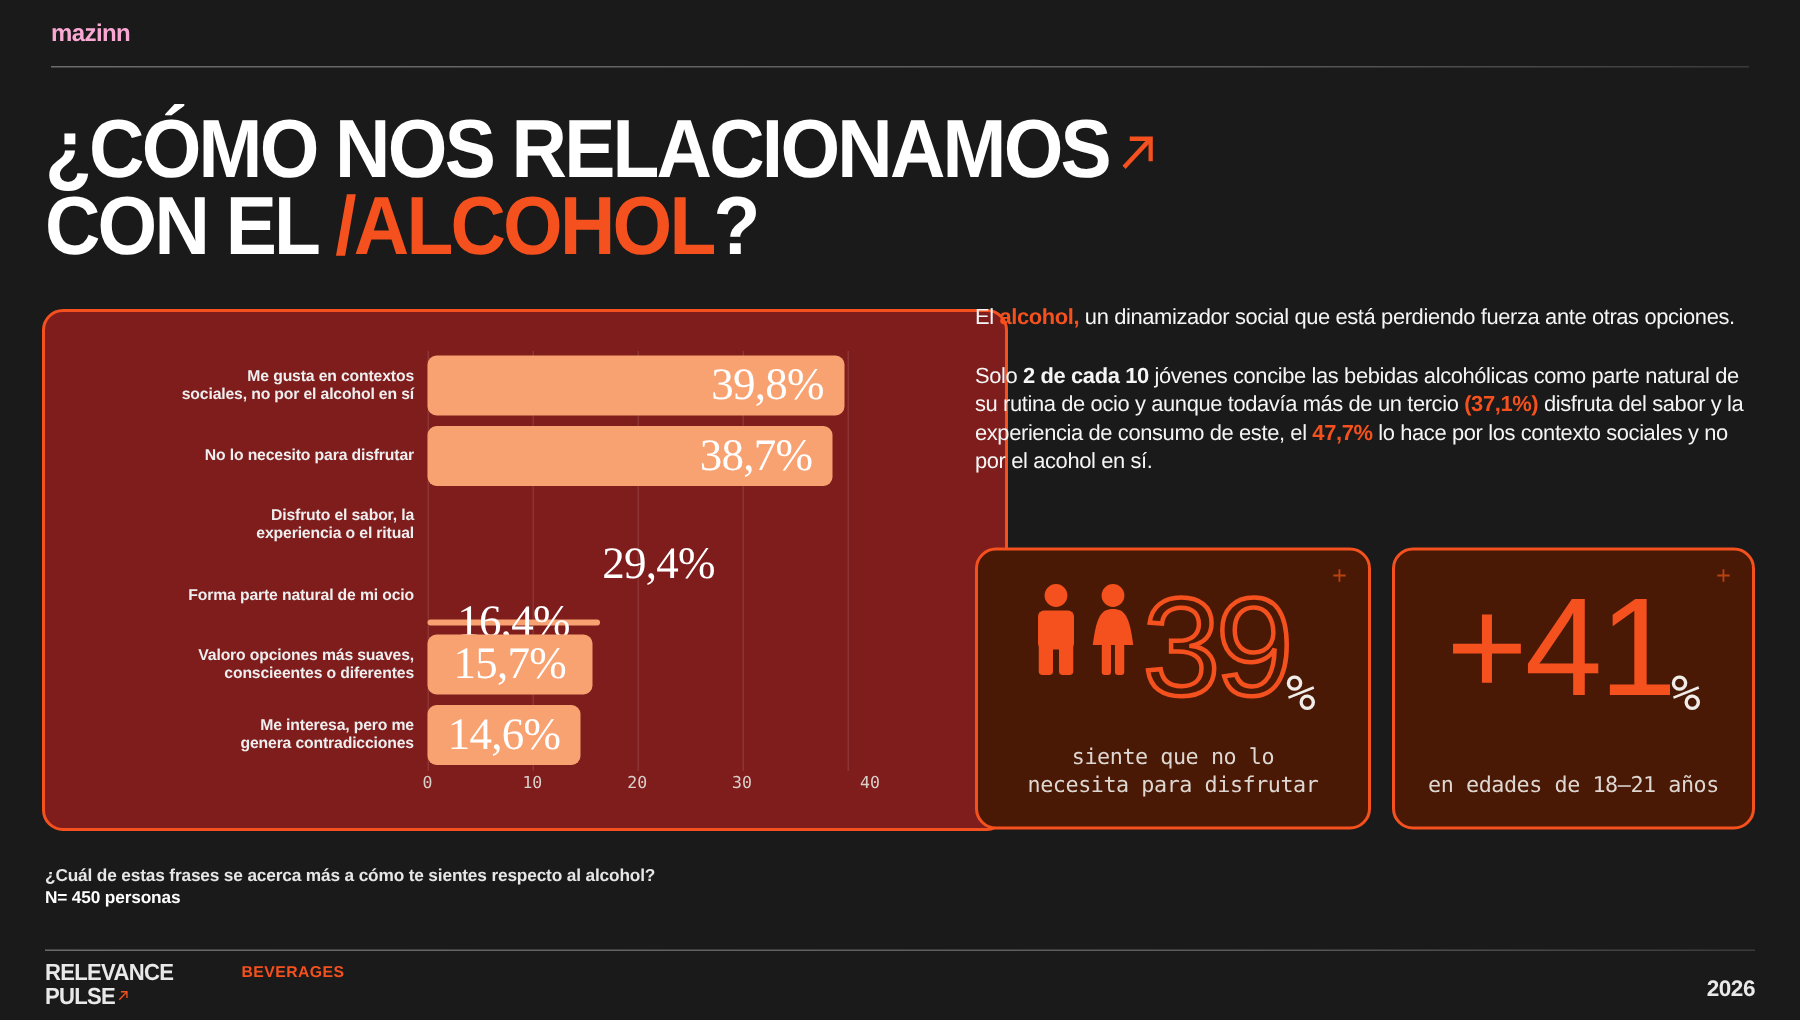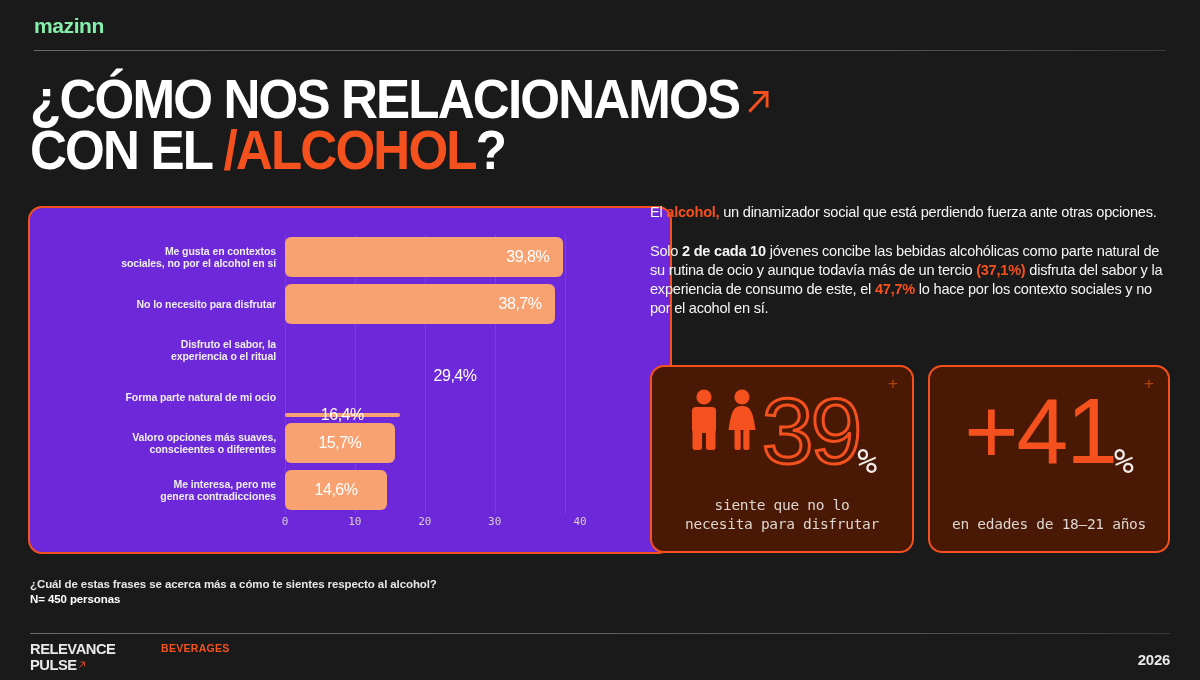--- a/index.html
+++ b/index.html
@@ -8,22 +8,22 @@
     width:1200px; height:680px; position:relative;
     background:#1a1a1a;
     font-family:"Liberation Sans", sans-serif;
     color:#ffffff;
     overflow:hidden;
   }
 
   
   #brand-bar { position:absolute; left:34px; top:14px; width:1132px; }
   #brand-logo {
-    font-size:21px; font-weight:700; letter-spacing:-0.4px;
-    color:#86efac;
+    font-size:16px; font-weight:700; letter-spacing:-0.4px;
+    color:#f9a8d4;
   }
   #brand-rule {
     margin-top:12px; height:1px; width:1132px;
     background:linear-gradient(to right,#6b6b6b 0%,#5a5a5a 70%,#3a3a3a 100%);
   }
 
   
   #headline {
     position:absolute; left:30px; top:74px; width:900px;
     font-size:55px; line-height:0.93; font-weight:700;
@@ -33,41 +33,41 @@
   }
   #headline .w { color:#ffffff; }
   #headline .o { color:#f4511e; }
   .ne-arrow { display:inline-block; position:relative; width:0.62em; height:0.62em;
               vertical-align:-0.02em; margin-left:0.06em; }
   .ne-arrow svg { display:block; width:100%; height:100%; }
 
   
   #chart-card {
     position:absolute; left:28px; top:206px; width:644px; height:348px;
-    background:#6d28d9; border:2px solid #f4511e; border-radius:14px;
+    background:#7f1d1d; border:2px solid #f4511e; border-radius:14px;
   }
   #chart-inner { position:absolute; inset:0; }
 
   .bar-row {
     position:absolute; left:0; height:46px; width:100%;
   }
   .bar-label {
     position:absolute; left:26px; width:220px; text-align:right;
     font-size:10.5px; font-weight:700; line-height:1.16; letter-spacing:-0.1px;
     color:#eeeeee; top:50%; transform:translateY(-50%);
   }
   .bar-track { position:absolute; left:255px; top:0; right:0; height:100%; }
   .bar-fill {
     position:absolute; left:0; top:3px; bottom:3px;
     background:#f8a272; border-radius:6px;
     display:flex; align-items:center; justify-content:flex-end;
   }
   .bar-value {
-    font-family:Liberation Sans, sans-serif;
-    font-size:16px; font-weight:400; color:#ffffff;
+    font-family:Liberation Serif, serif;
+    font-size:30px; font-weight:400; color:#ffffff;
     padding-right:14px; letter-spacing:-0.5px; white-space:nowrap;
   }
   .bar-fill.narrow { justify-content:center; }
   .bar-fill.narrow .bar-value { padding-right:0; }
 
   #gridlines { position:absolute; left:255px; top:26px; right:0; height:280px; }
   .gridline { position:absolute; top:0; bottom:0; width:1px; background:rgba(255,255,255,0.10); }
 
   #axis { position:absolute; left:255px; top:307px; right:0; height:20px; }
   .tick-label {

